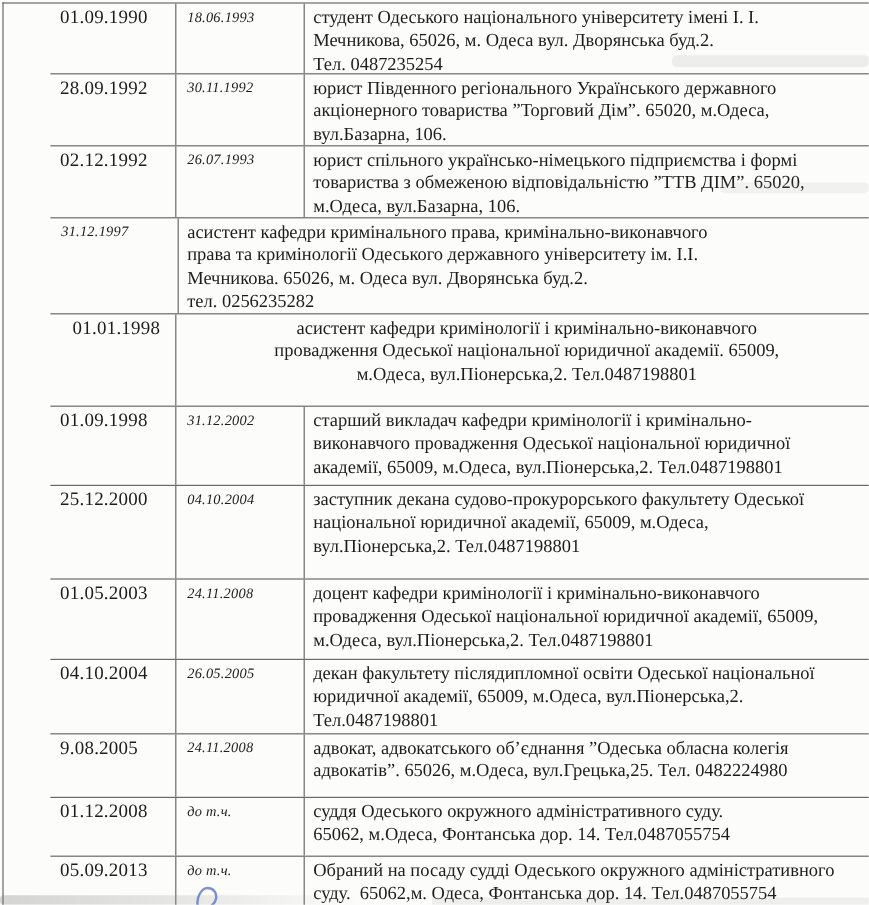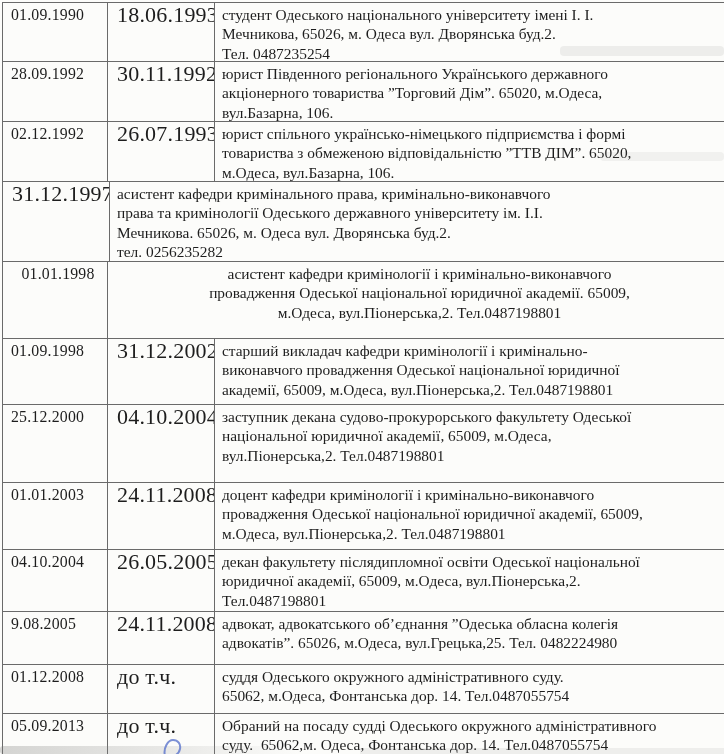--- a/index.html
+++ b/index.html
@@ -16,20 +16,21 @@
   .tbl {
     position: absolute; left: 2px; top: 2px; width: 722px;
     border-top: 1.5px solid #6a6a6a;
     border-left: 1.5px solid #6a6a6a;
     box-sizing: border-box;
   }
   .row {
     display: flex;
     border-bottom: 1.5px solid #6a6a6a;
     box-sizing: border-box;
+    margin-left: 39px;
   }
   .r1  { height: 59px; }
   .r2  { height: 60px; }
   .r3  { height: 60px; }
   .r4  { height: 80px; }
   .r5  { height: 77px; text-align: center; }
   .r6  { height: 66px; }
   .r7  { height: 78px; justify-content: flex-end; }
   .r8  { height: 67px; }
   .r9  { height: 62px; }
@@ -47,21 +48,21 @@
   .c1 {
     width: 105px; flex: 0 0 105px;
     border-right: 1.5px solid #6a6a6a;
     padding-left: 8px; padding-right: 2px;
     font-size: 15.8px; letter-spacing: 0.2px;
   }
   .c2 {
     width: 107px; flex: 0 0 107px;
     border-right: 1.5px solid #6a6a6a;
     padding-left: 9px; padding-right: 2px;
-    font-size: 22px; letter-spacing: 0.2px;
+    font-size: 12px; letter-spacing: 0.2px; font-style: italic;
   }
   .c3 {
     flex: 1 1 auto;
     padding-left: 7px; padding-right: 0;
     white-space: pre-wrap;
   }
 
   .ink-mark {
     position: absolute; left: 157px; top: 733px;
     width: 34px; height: 24px;
@@ -142,21 +143,21 @@
 
     <div class="row r7">
       <div class="c c1">25.12.2000</div>
       <div class="c c2">04.10.2004</div>
       <div class="c c3">заступник декана судово-прокурорського факультету Одеської
 національної юридичної академії, 65009, м.Одеса,
 вул.Піонерська,2. Тел.0487198801</div>
     </div>
 
     <div class="row r8">
-      <div class="c c1">01.01.2003</div>
+      <div class="c c1">01.05.2003</div>
       <div class="c c2">24.11.2008</div>
       <div class="c c3">доцент кафедри кримінології і кримінально-виконавчого
 провадження Одеської національної юридичної академії, 65009,
 м.Одеса, вул.Піонерська,2. Тел.0487198801</div>
     </div>
 
     <div class="row r9">
       <div class="c c1">04.10.2004</div>
       <div class="c c2">26.05.2005</div>
       <div class="c c3">декан факультету післядипломної освіти Одеської національної

